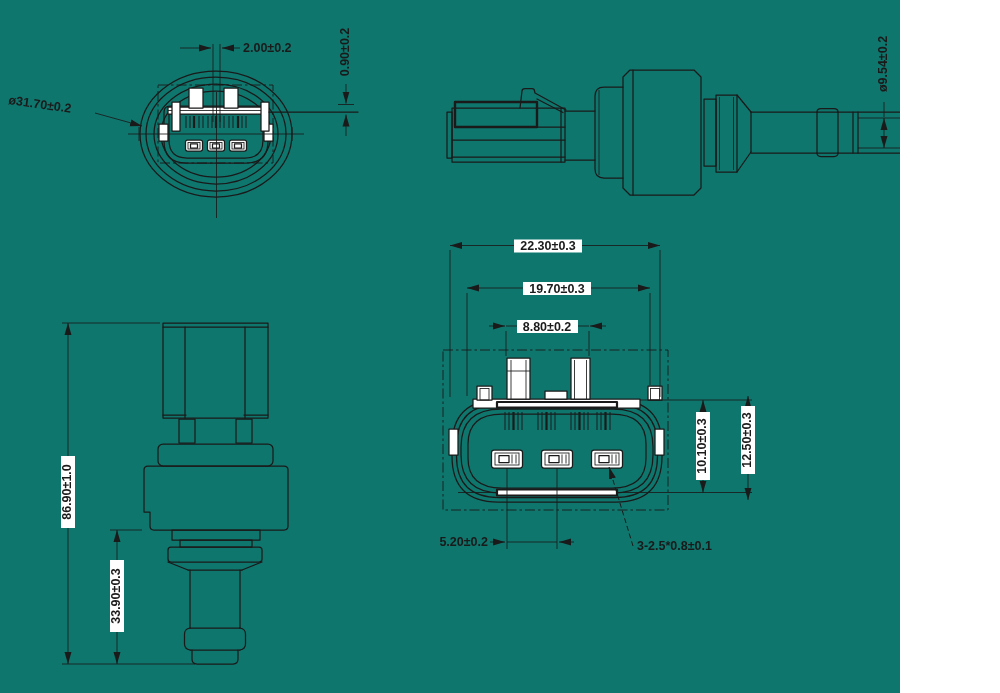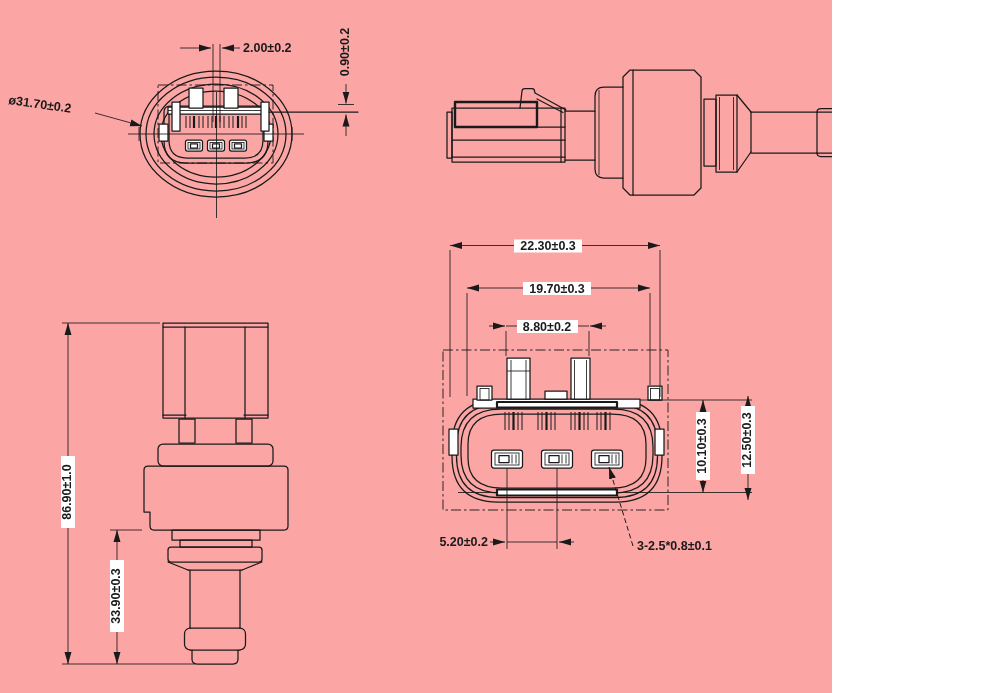--- a/index.html
+++ b/index.html
@@ -1,16 +1,16 @@
 <!DOCTYPE html>
 <html><head>
 <meta charset="utf-8">
 <style>
   html,body{margin:0;padding:0;background:#ffffff;}
-  .stage{position:relative;width:832px;height:693px;background:#fca5a5;overflow:hidden;}
+  .stage{position:relative;width:900px;height:693px;background:#0f766e;overflow:hidden;}
   svg{display:block;}
   .ln{fill:none;stroke:#1a1a1a;stroke-width:1.25;stroke-linecap:round;stroke-linejoin:round;}
   .th{fill:none;stroke:#1a1a1a;stroke-width:2.4;stroke-linejoin:round;}
   .thn{fill:none;stroke:#1a1a1a;stroke-width:0.85;stroke-linecap:butt;}
   .wf{fill:#ffffff;stroke:#1a1a1a;stroke-width:1.25;stroke-linejoin:round;}
   .wf2{fill:#ffffff;stroke:#1a1a1a;stroke-width:2.2;stroke-linejoin:round;}
   .dd{fill:none;stroke:#1a1a1a;stroke-width:0.9;stroke-dasharray:10 3 2.5 3;}
   .dash{fill:none;stroke:#1a1a1a;stroke-width:1;stroke-dasharray:5 3;}
   .hl{stroke:#1a1a1a;stroke-width:1;}
   .hlt{stroke:#1a1a1a;stroke-width:2.2;}

